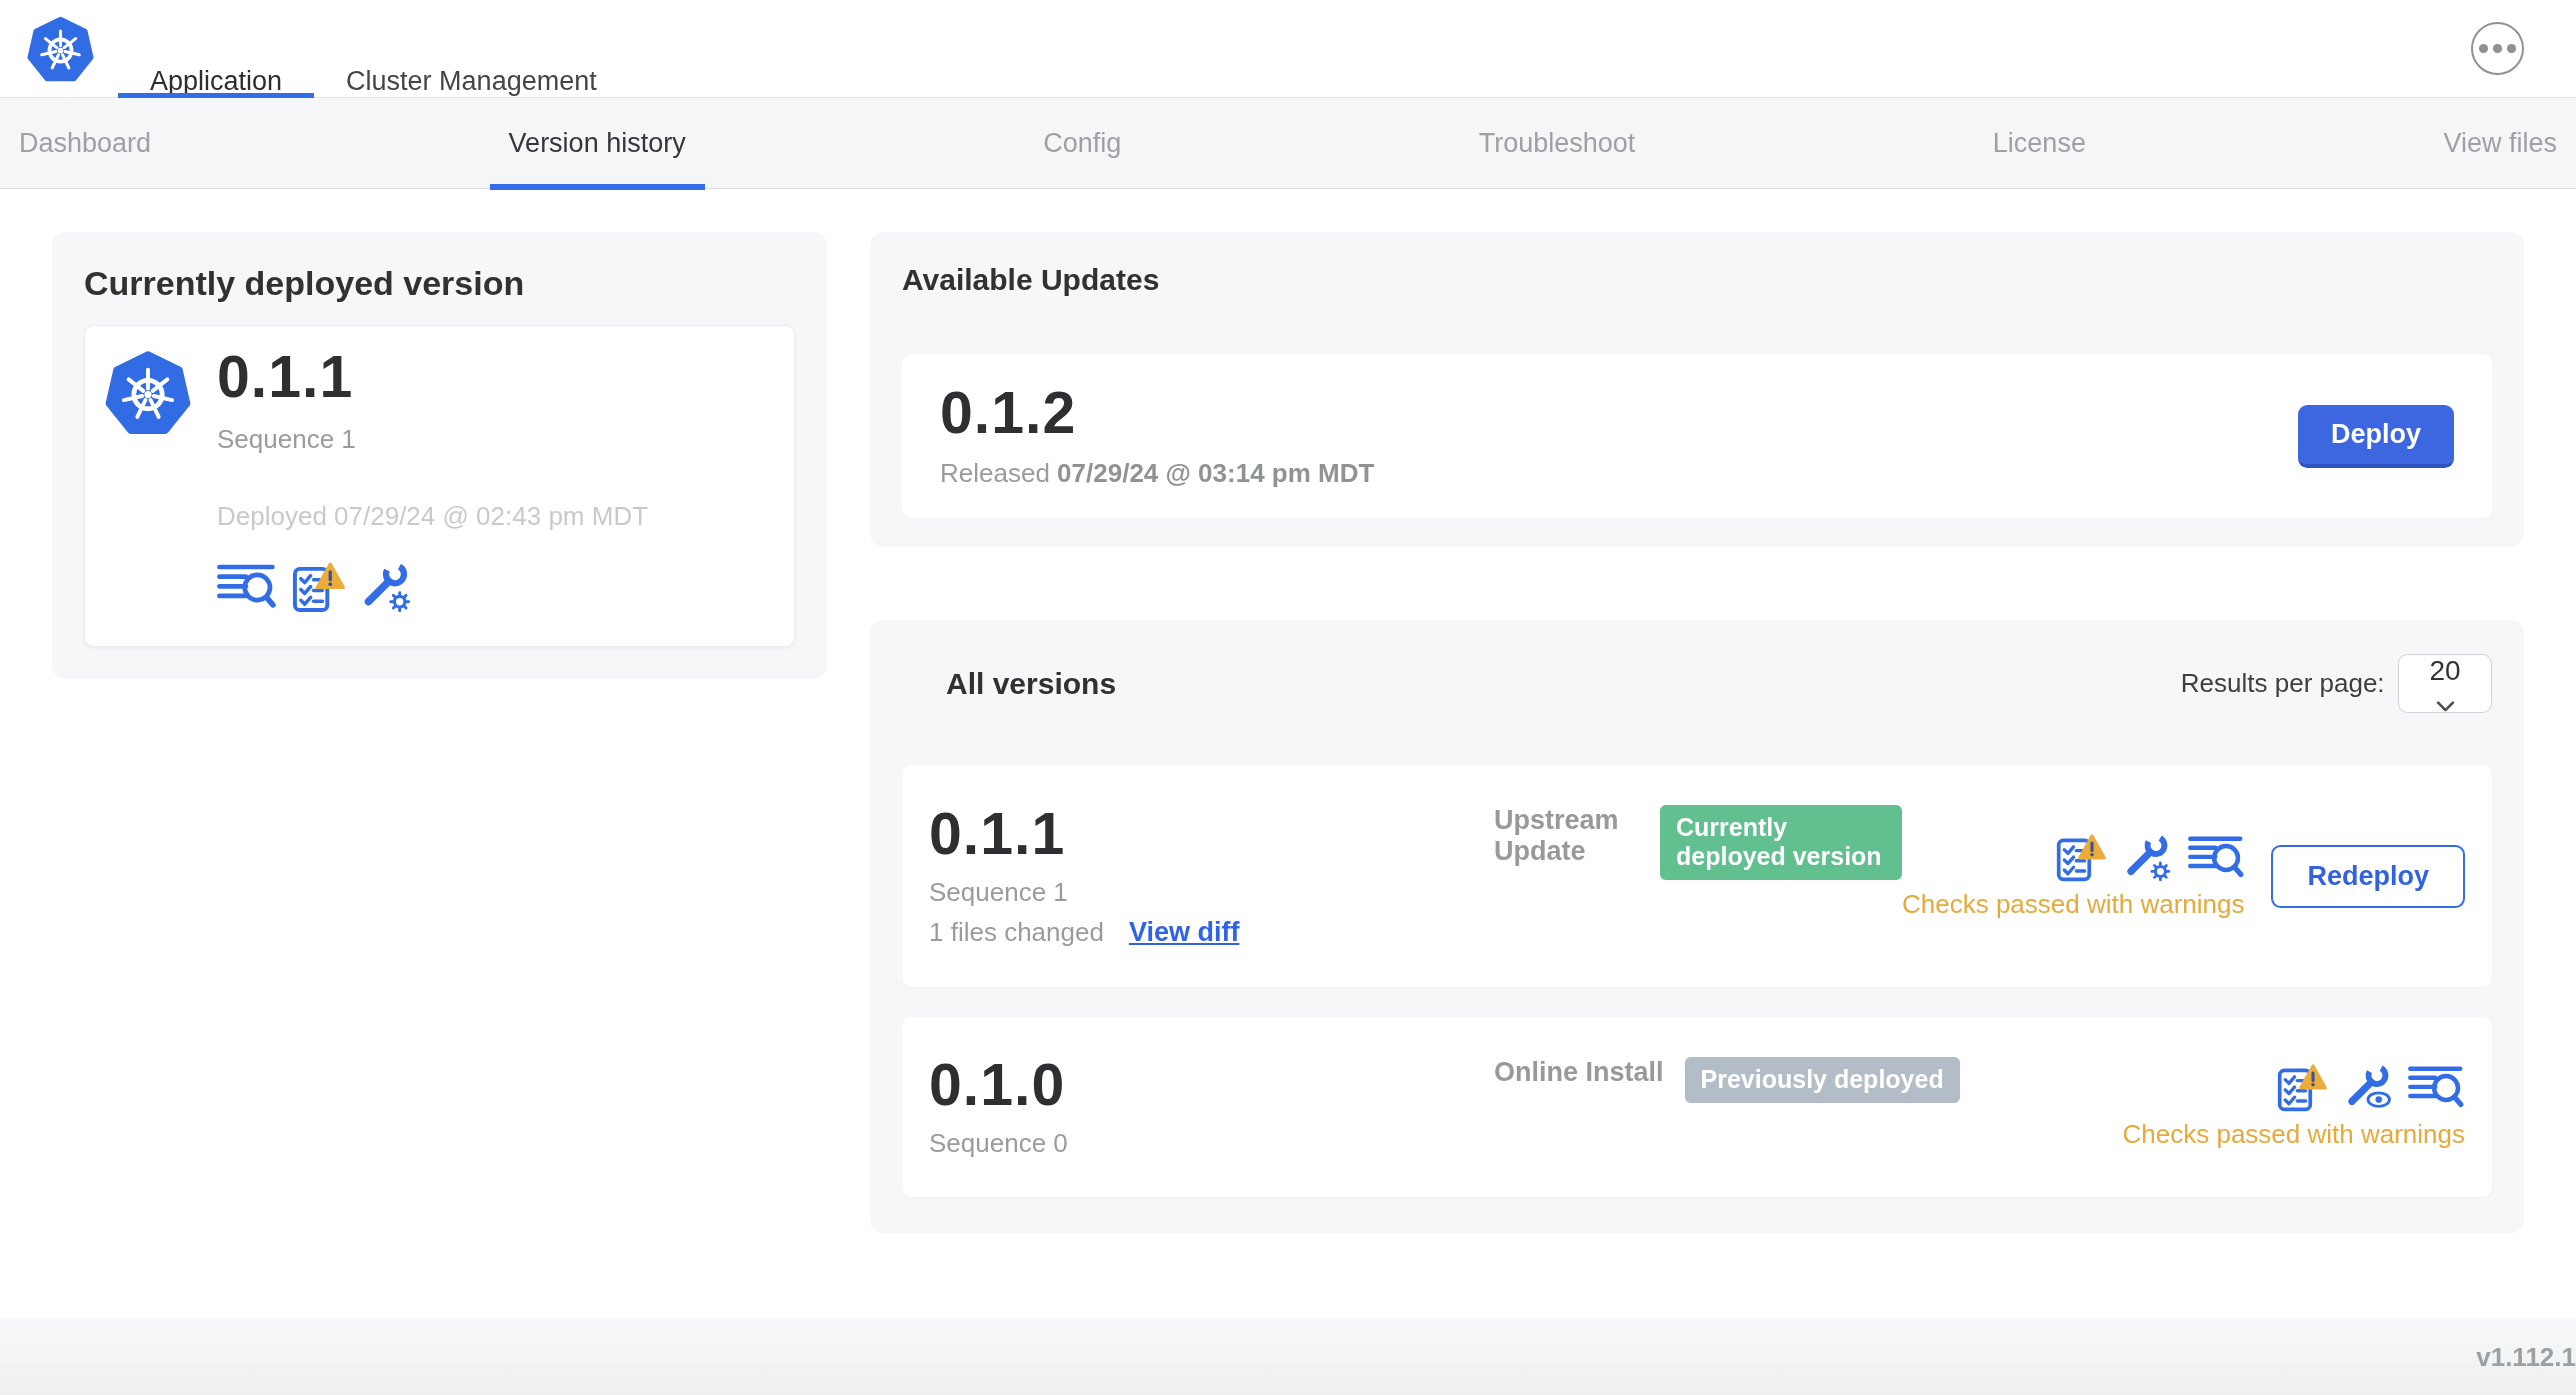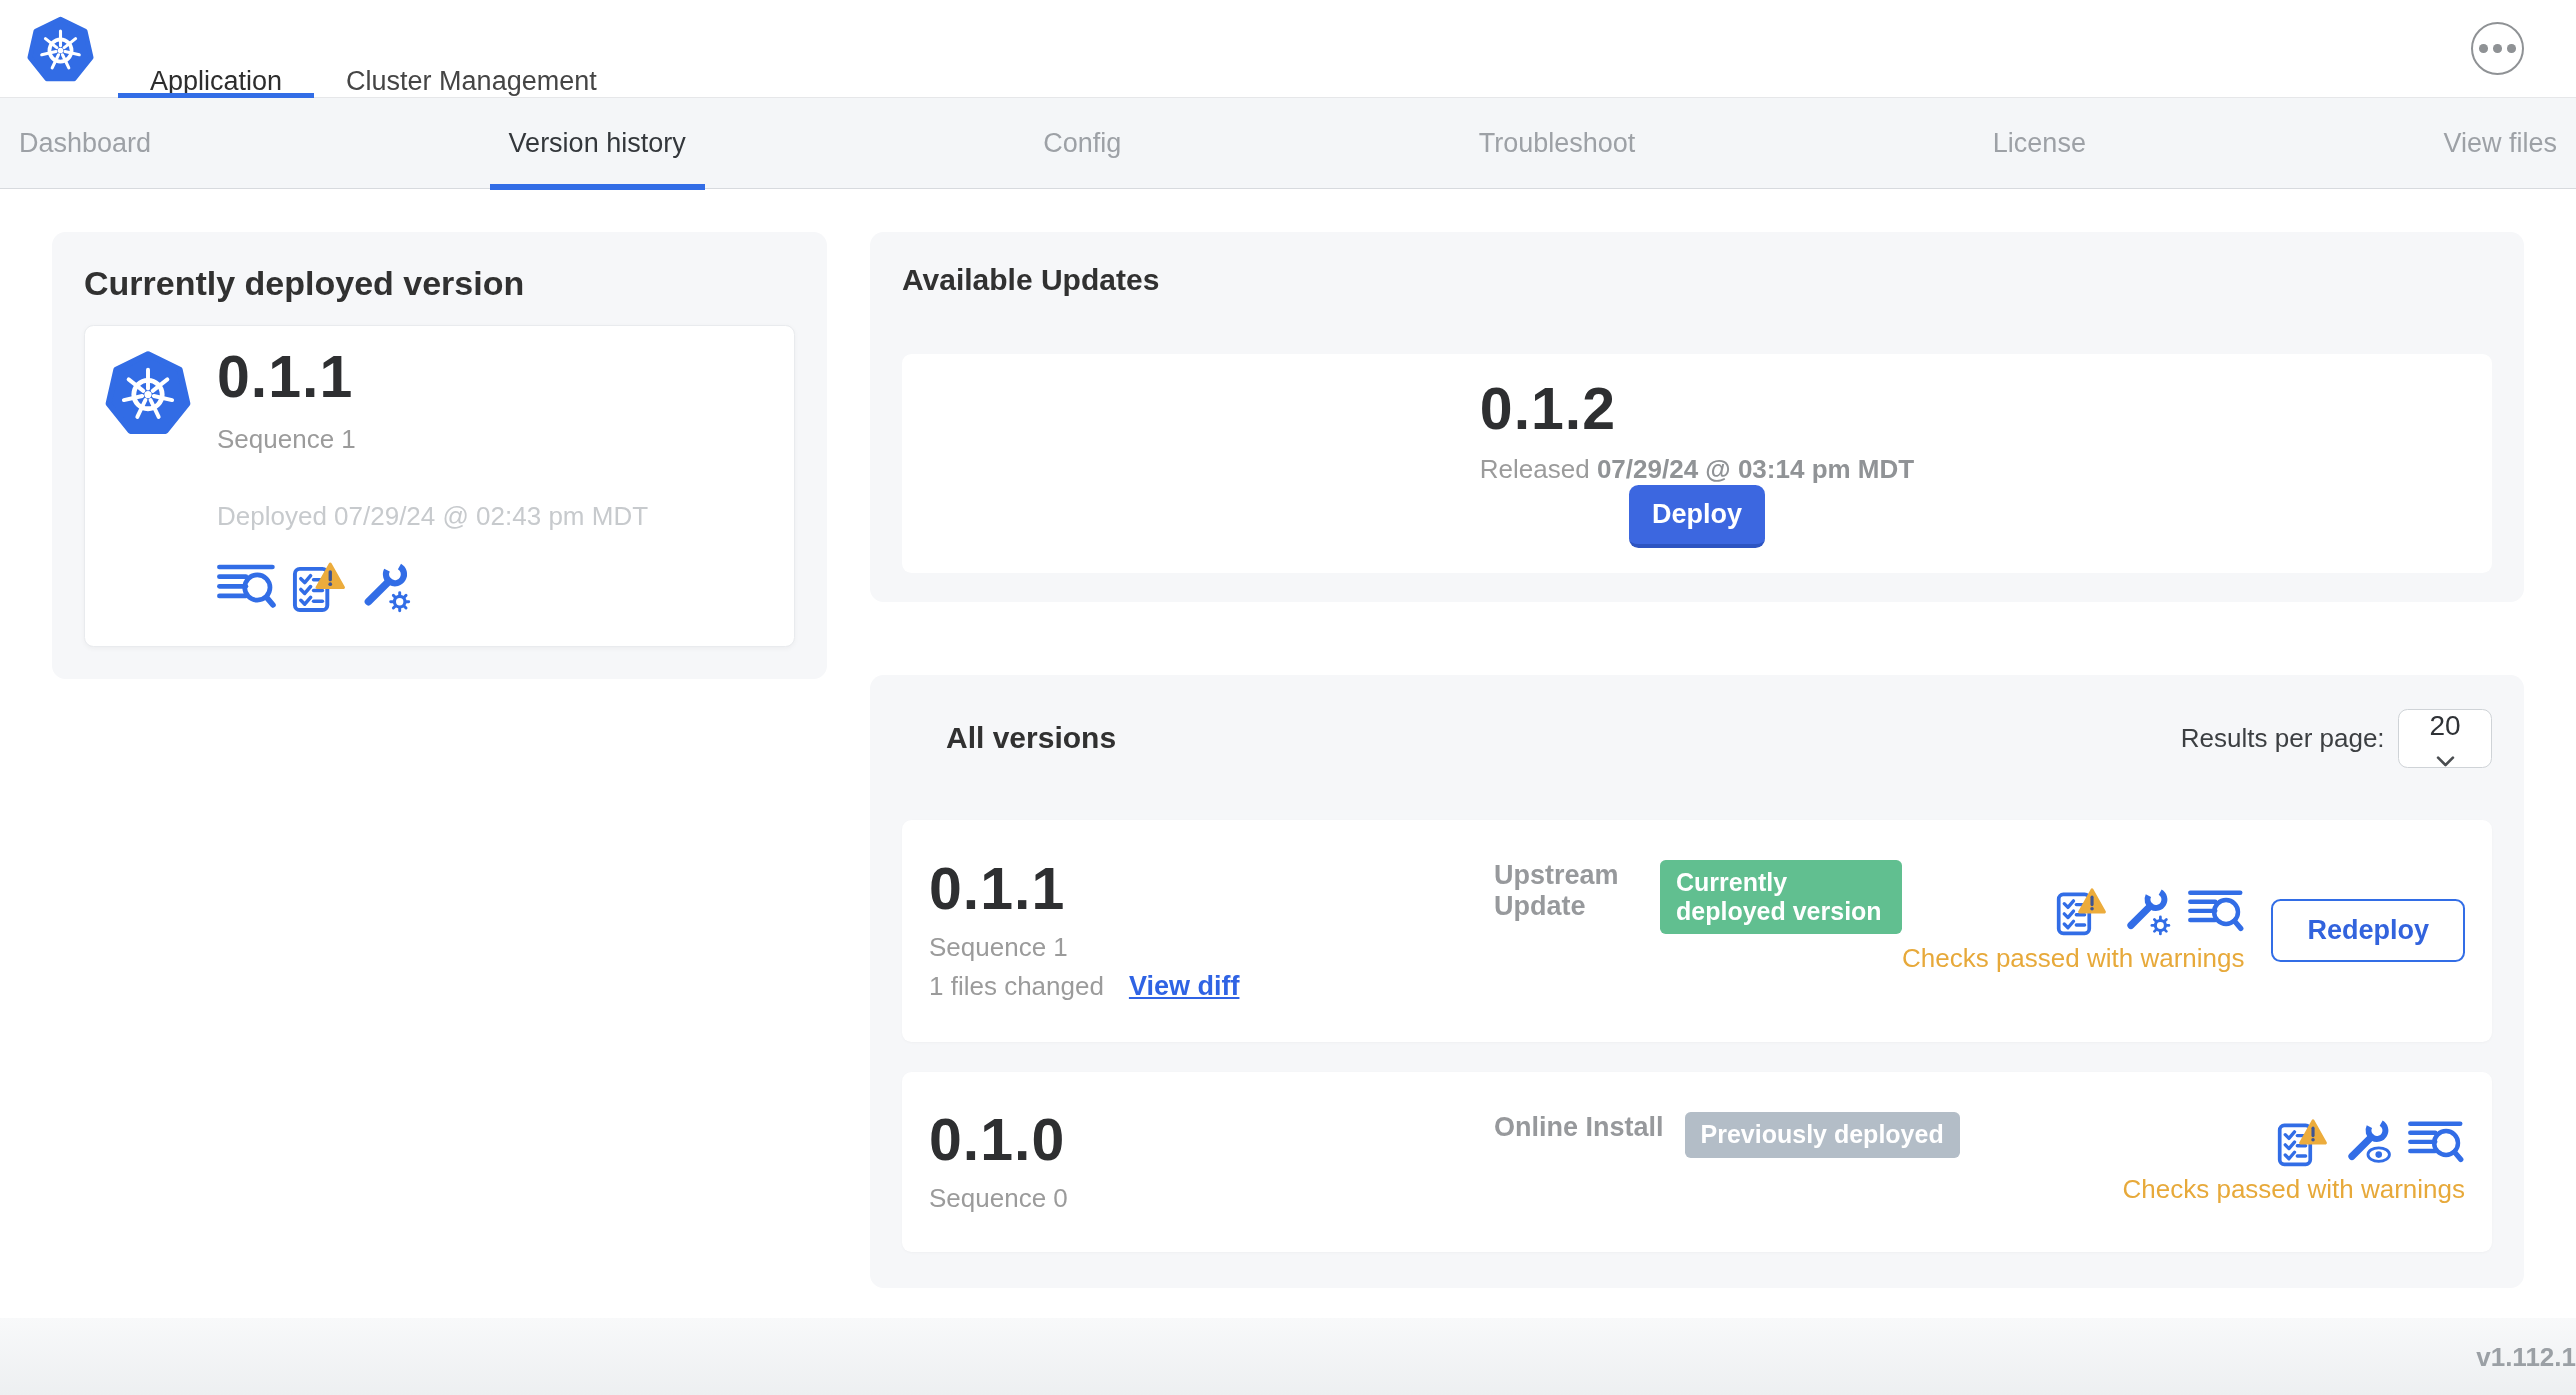--- a/index.html
+++ b/index.html
@@ -43,24 +43,24 @@
   .seq { font-size:26px; color:#9b9b9b; margin-top:15.3px; }
   .deployed { font-size:26px; color:#c7cacd; margin-top:46px; }
   .icon-row { display:flex; gap:13.4px; margin-top:29px; align-items:flex-end; }
   .icon-row svg { height:53px; width:auto; display:block; }
 
   
   .right-col { display:flex; flex-direction:column; gap:73px; }
 
   
   .updates-panel { padding:31px 32px 29px; }
-  .update-card { margin-top:57px; background:#fff; border-radius:9.5px; min-height:164px; padding:25px 38px; display:flex; align-items:center; justify-content:space-between;flex-direction:column; }
+  .update-card { margin-top:57px; background:#fff; border-radius:9.5px; min-height:164px; padding:25px 38px; display:flex; align-items:center; justify-content:space-between; }
   .released { font-size:26px; color:#9b9b9b; margin-top:13.4px; }
   .released b { font-weight:bold; color:#909396; }
-  .btn-primary { font-family:inherit; background:#3c67e0; border:none; border-bottom:4.8px solid #2d54c1; border-radius:9.5px; color:#fff; font-size:27px; font-weight:bold; height:63px; padding:0 23px; cursor:pointer; }
+  .btn-primary { font-family:inherit; background:#3c67e0; border:none; border-bottom:4.8px solid #2d54c1; border-radius:9.5px; color:#fff; font-size:27px; font-weight:bold; height:63px; padding:0 33px; cursor:pointer; }
 
   
   .allversions-panel { padding:34px 32px 36px; }
   .av-head { display:flex; align-items:center; justify-content:space-between; margin-bottom:52px;margin-left:44px; }
   .rpp { display:flex; align-items:center; gap:13.4px; font-size:26px; color:#3c3f42; }
   .select { min-width:94px; height:59px; background:#fff; border:1.9px solid #cfd3d7; border-radius:9.5px; display:flex; align-items:center; justify-content:center; gap:14.3px; font-size:28px; color:#2f3236; padding:0 15.3px; cursor:pointer;flex-direction:column; }
 
   .vrow { background:#fff; border-radius:9.5px; box-shadow:0 1px 2.9px rgba(0,0,0,.03); padding:38px 27px; display:grid; grid-template-columns:565px 1fr auto; align-items:center; }
   .vrow + .vrow { margin-top:30px; }
   .vrow-tall { min-height:222px; }

